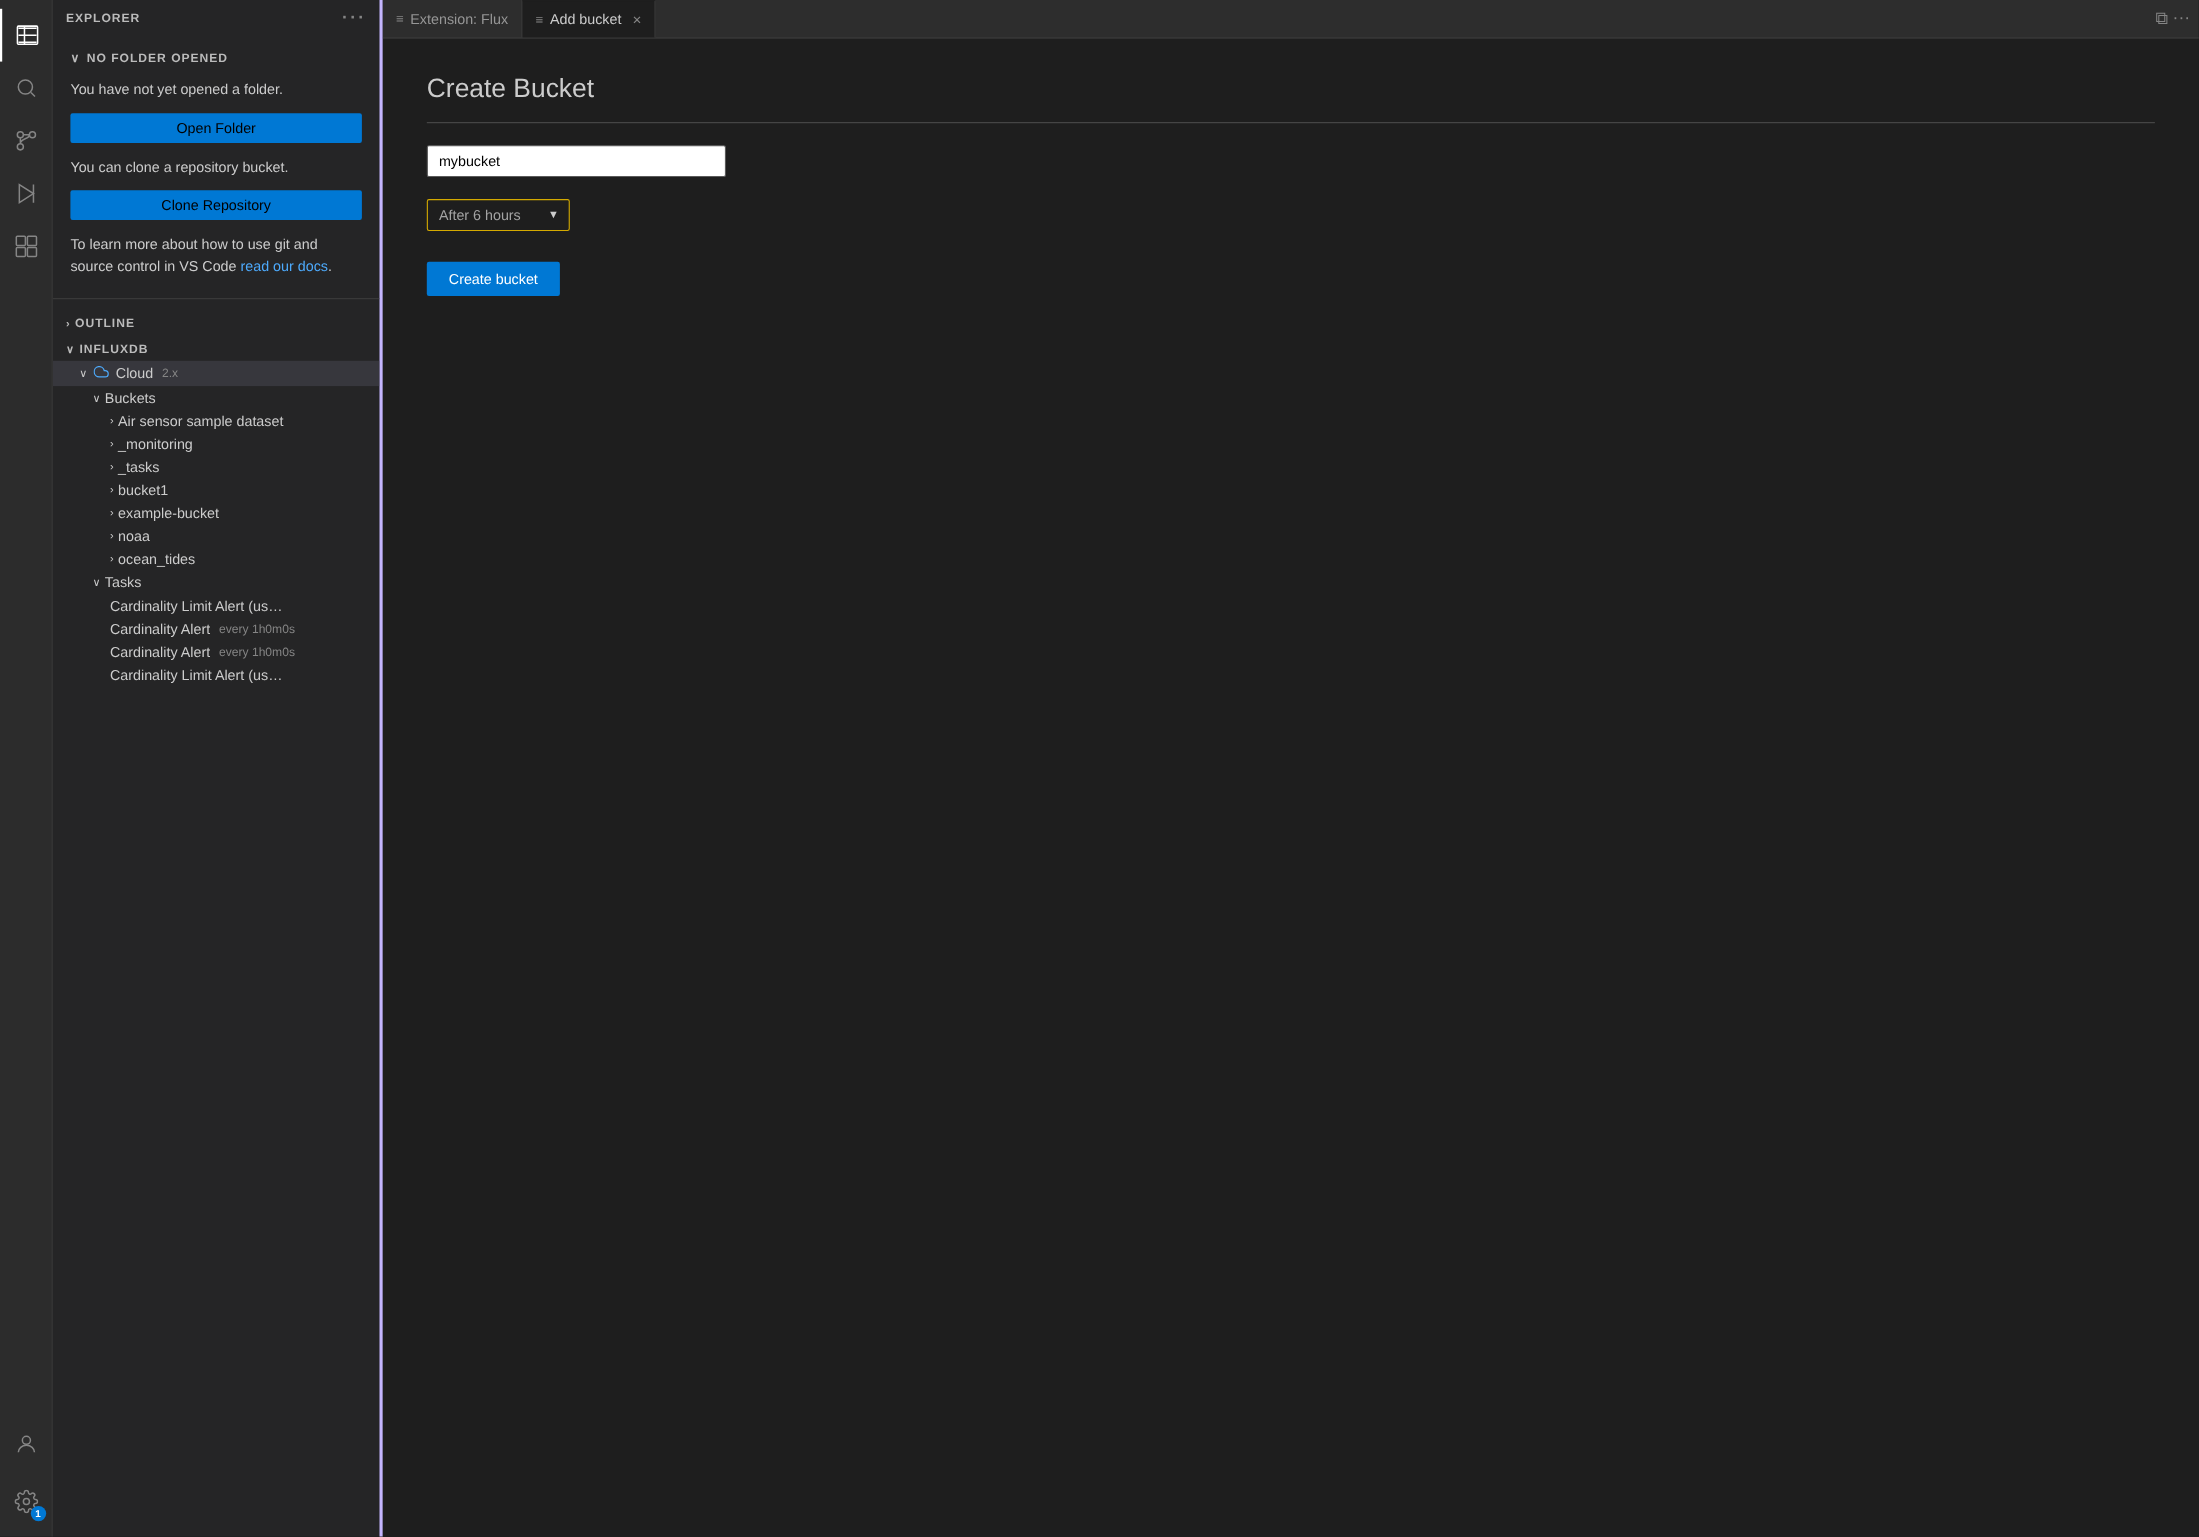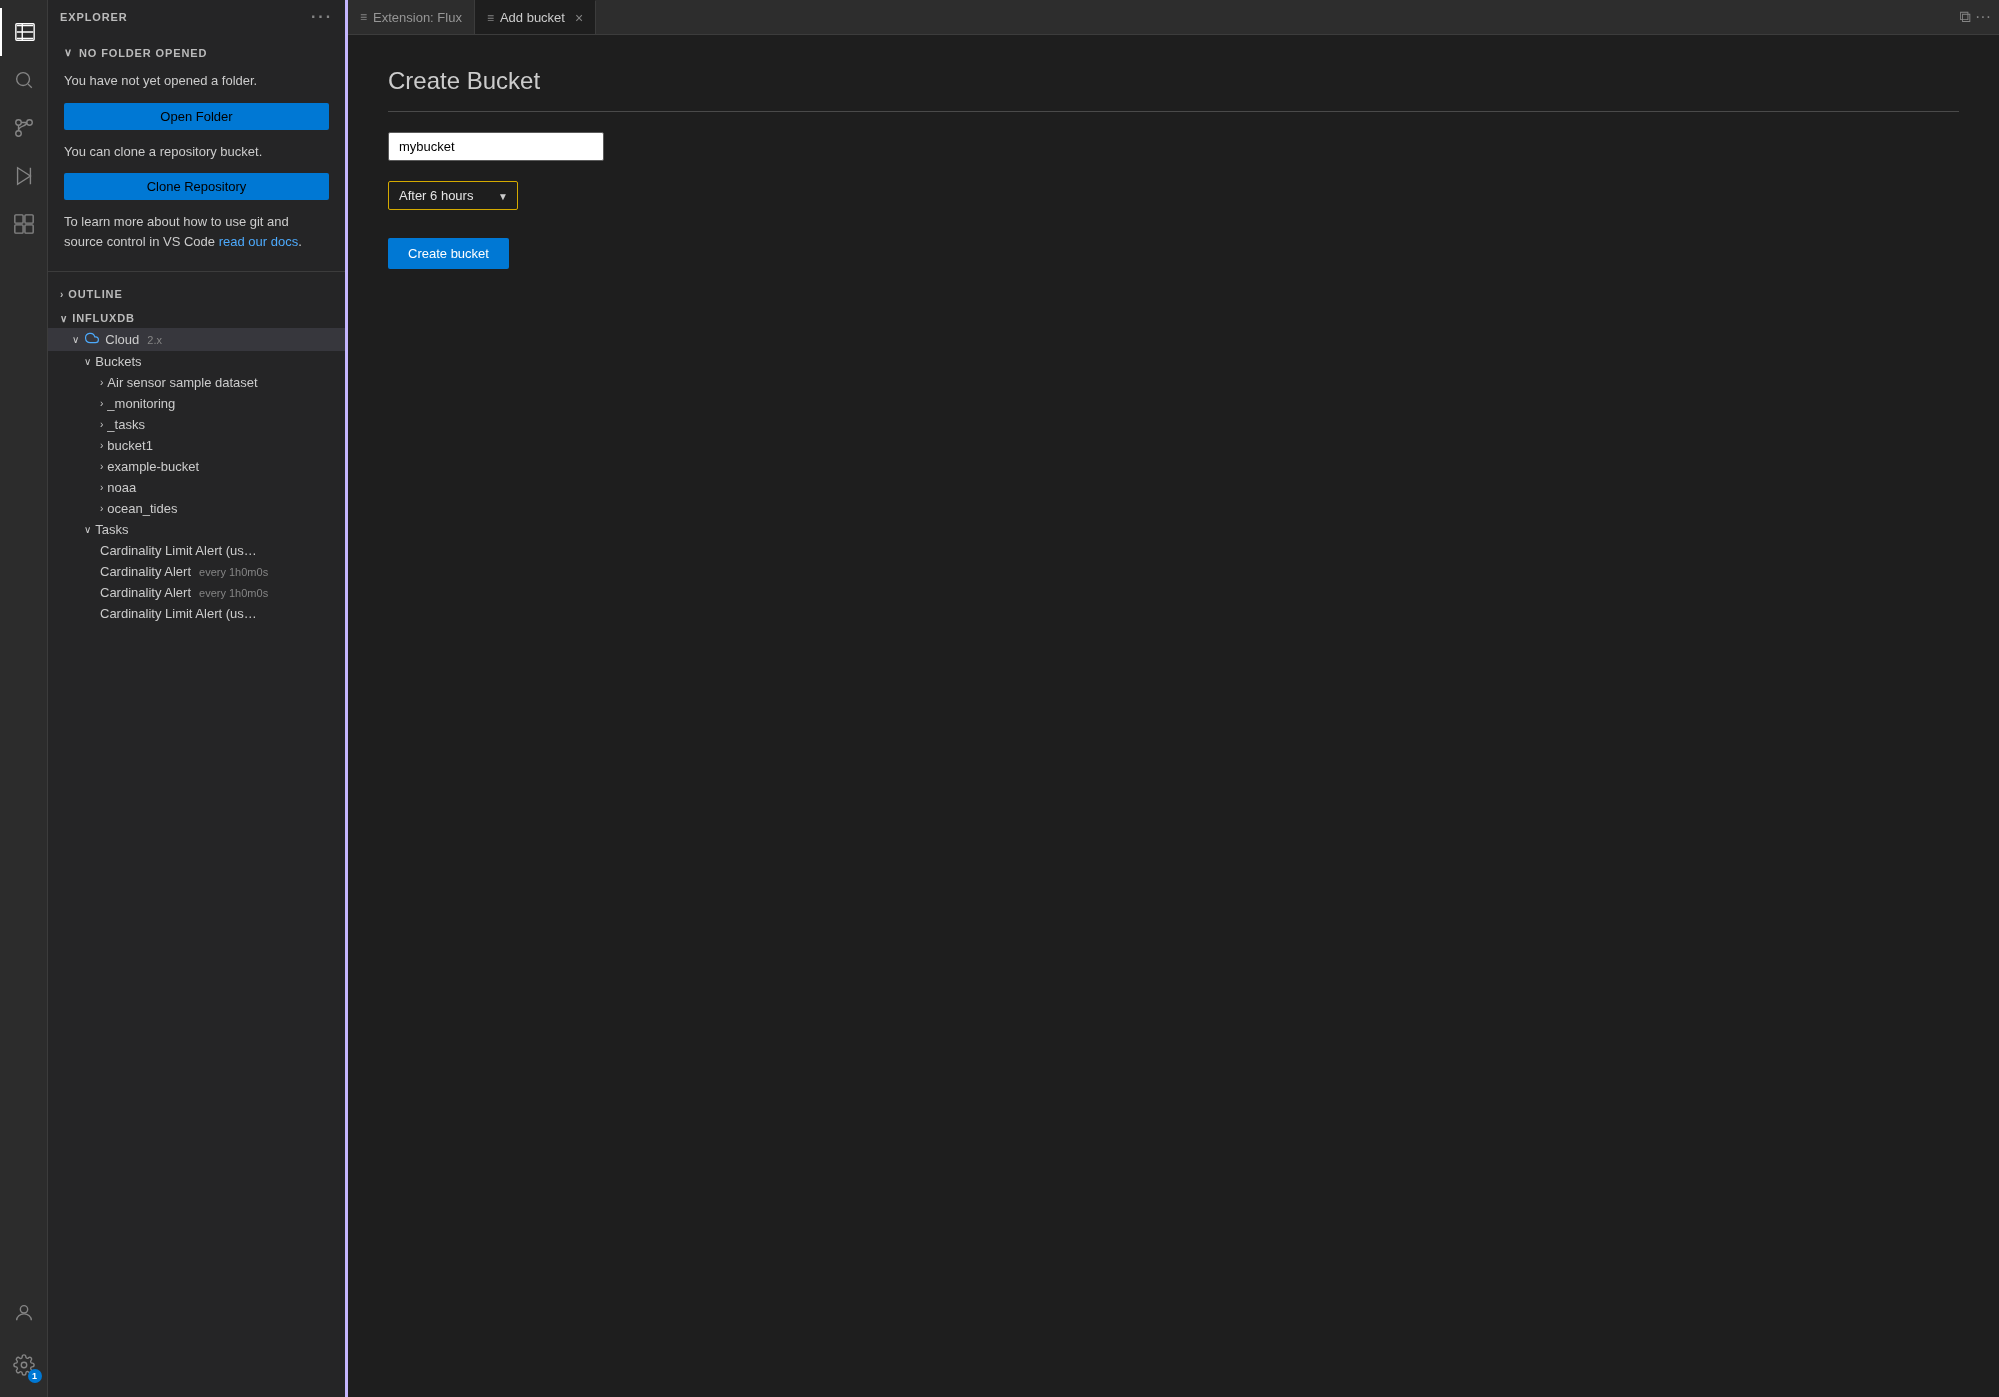--- a/index.html
+++ b/index.html
@@ -321,31 +321,31 @@
       margin-bottom: 8px;
       font-size: 13px;
     }
     .form-input {
       background: #ffffff;
       color: #000000;
       border: 1px solid #5a5a5a;
       border-radius: 2px;
       padding: 6px 10px;
       font-size: 13px;
-      width: 216px;
+      width: 272px;
       outline: none;
     }
 
     .form-select-wrapper {
       position: relative;
       display: inline-block;
     }
     .form-select {
       background: #1e1e1e;
-      color: #e5e5e5;
+      color: #a3a3a3;
       border: 1px solid #d4aa00;
       border-radius: 2px;
       padding: 6px 32px 6px 10px;
       font-size: 13px;
       appearance: none;
       cursor: pointer;
       outline: none;
       min-width: 130px;
     }
     .select-chevron {

